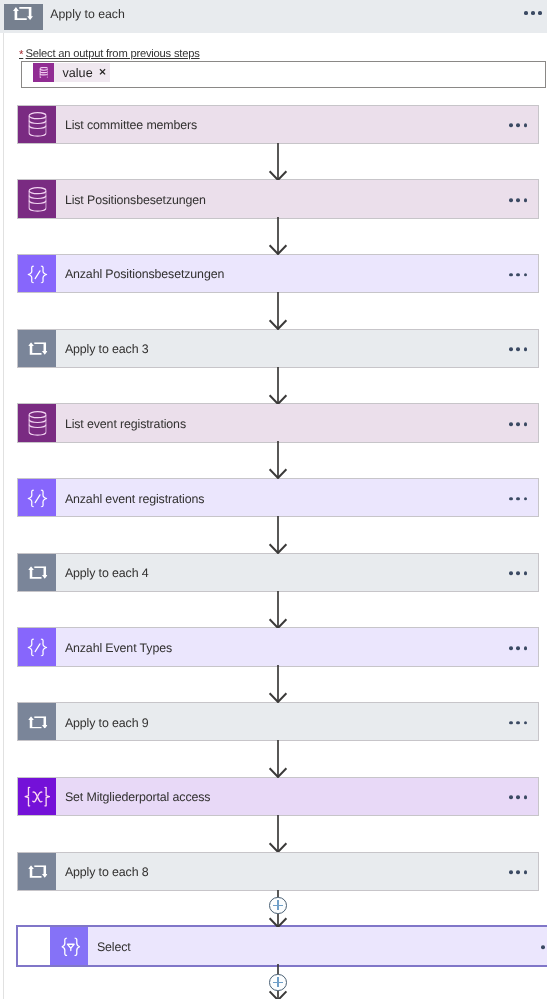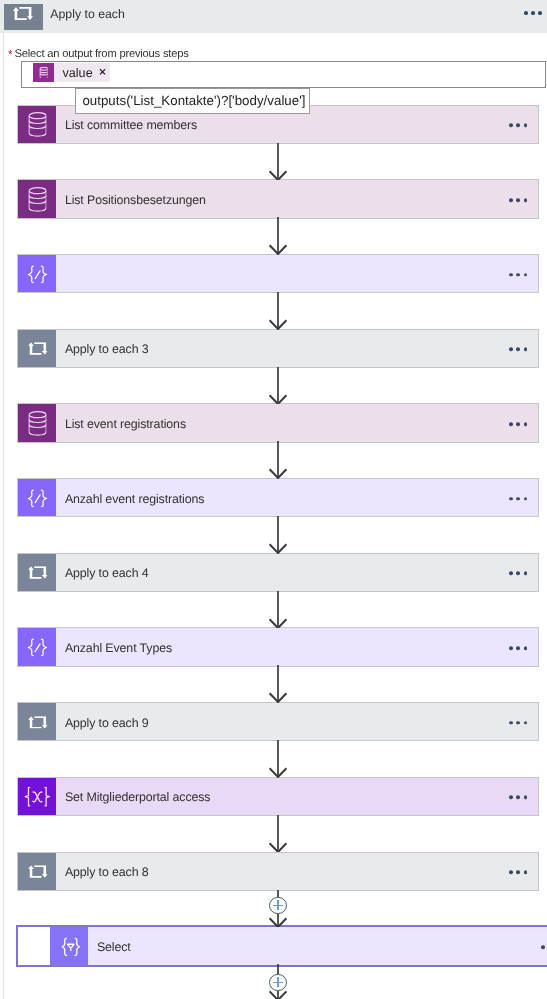--- a/index.html
+++ b/index.html
@@ -15,22 +15,22 @@
   .hdr-icon svg{position:absolute;left:9.8px;top:2.9px;}
   .hdr-title{position:absolute;left:50.3px;top:1px;height:27px;line-height:27px;
              font-size:12.3px;color:#323130;white-space:nowrap;}
   .hdr-dots{position:absolute;left:523.9px;top:11px;display:flex;align-items:center;gap:3.5px;}
   .hdr-dots i{width:3.7px;height:3.7px;border-radius:50%;background:#3b4a63;display:block;}
 
   
   .rail{position:absolute;left:3px;top:33px;width:1px;height:966px;background:#e1e1e1;}
 
   
-  .field-label{position:absolute;left:8px;top:47.8px;font-size:11.2px;color:#343434;
-               white-space:nowrap;letter-spacing:-0.21px;}
+  .field-label{position:absolute;left:19px;top:47.8px;font-size:11.2px;color:#343434;
+               white-space:nowrap;letter-spacing:-0.21px;text-decoration:underline;}
   .field-label .req{color:#a4262c;font-size:11.5px;padding-right:2.3px;
                     position:relative;top:1.0px;}
   .field-box{position:absolute;left:21px;top:60.6px;width:525px;height:27.2px;
              border:1px solid #8a8886;background:#fff;box-sizing:border-box;}
   .token{position:absolute;left:11.2px;top:1.4px;height:19.4px;background:#f0e8f0;
          display:flex;align-items:center;}
   .token-ic{width:21px;height:19.4px;background:#912c93;position:relative;}
   .token-ic svg{position:absolute;left:50%;top:50%;transform:translate(-50%,-50%);}
   .token-tx{font-size:12.6px;color:#201f1e;padding-left:8.2px;letter-spacing:0.05px;position:relative;top:0.4px;}
   .token-x{font-size:10.2px;font-weight:bold;color:#201f1e;padding-left:5.6px;padding-right:3.4px;
@@ -101,21 +101,20 @@
         <path d="M0.6 3.6v17.4c0 1.66 3.85 3.0 8.6 3.0s8.6-1.34 8.6-3.0V3.6"></path>
         <path d="M0.6 8.4c0 1.66 3.85 3.0 8.6 3.0s8.6-1.34 8.6-3.0"></path>
         <path d="M0.6 13.4c0 1.66 3.85 3.0 8.6 3.0s8.6-1.34 8.6-3.0"></path>
       </g>
     </svg>
         </div>
       <div class="token-tx" data-name="token-label">value</div>
       <div class="token-x" data-name="token-remove-button">×</div>
     </div>
   </div>
-  <div class="tooltip" data-name="expression-tooltip">outputs('List_Kontakte')?['body/value']</div>
 
   <div id="flow" data-name="flow-canvas">
       <div class="card" style="top:105.5px" data-name="flow-node-0">
      <div class="cicon" style="background:#7a2b82" data-name="database-icon-box">
           <svg width="18.4" height="24.656" viewBox="0 0 18.4 24.6" data-name="database-icon">
       <g fill="none" stroke="#f2d3f2" stroke-width="1.2" stroke-linejoin="round">
         <ellipse cx="9.2" cy="3.6" rx="8.6" ry="3.0"></ellipse>
         <path d="M0.6 3.6v17.4c0 1.66 3.85 3.0 8.6 3.0s8.6-1.34 8.6-3.0V3.6"></path>
         <path d="M0.6 8.4c0 1.66 3.85 3.0 8.6 3.0s8.6-1.34 8.6-3.0"></path>
         <path d="M0.6 13.4c0 1.66 3.85 3.0 8.6 3.0s8.6-1.34 8.6-3.0"></path>
@@ -155,20 +154,21 @@
      <div class="cicon" style="background:#8766fc" data-name="compose-icon-box">
           <svg width="20" height="18.3" viewBox="0 0 18.6 17.0" data-name="compose-icon">
       <g fill="none" stroke="#ffffff" stroke-width="1.15" stroke-linecap="round" stroke-linejoin="round">
         <path d="M5.6 0.7C3.4 0.7 4.1 3.1 4.1 5.2 4.1 7.1 2.2 8.1 0.7 8.5 2.2 8.9 4.1 9.9 4.1 11.8 4.1 13.9 3.4 16.3 5.6 16.3"></path>
         <path d="M13.0 0.7C15.2 0.7 14.5 3.1 14.5 5.2 14.5 7.1 16.4 8.1 17.9 8.5 16.4 8.9 14.5 9.9 14.5 11.8 14.5 13.9 15.2 16.3 13.0 16.3"></path>
         <path d="M7.2 12.3 11.7 5.1"></path>
       </g>
     </svg>
         </div>
      <div class="cbody" style="background:#ebe6fd" data-name="flow-node-body">
+       <div class="clabel" data-name="flow-node-label">Anzahl Positionsbesetzungen</div>
        <div class="cdots" data-name="flow-node-more-button">
             <i></i>
             <i></i>
             <i></i>
           </div>
      </div>
    </div>
       <div class="card" style="top:329.6px" data-name="flow-node-3">
      <div class="cicon" style="background:#7a8599" data-name="foreach-icon-box">
           <svg width="19.4" height="12.6876" viewBox="0 0 18.8 12.3" data-name="foreach-icon">

